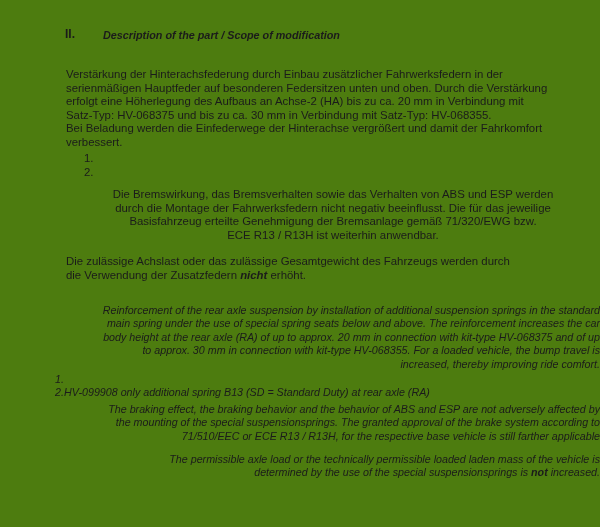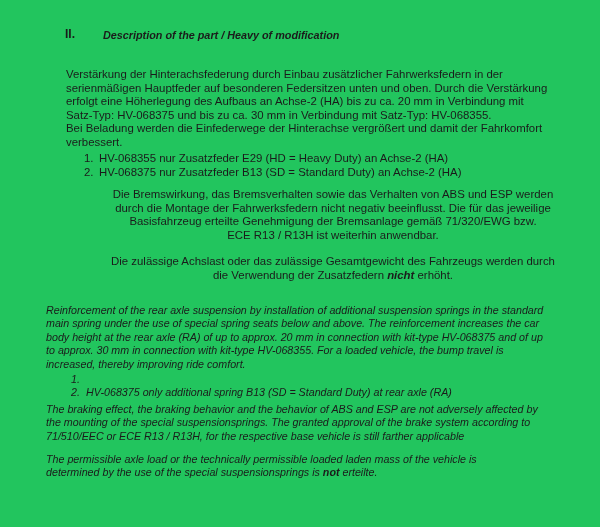--- a/index.html
+++ b/index.html
@@ -4,21 +4,21 @@
 <style>
   html, body {
     margin: 0;
     padding: 0;
     background: #ffffff;
   }
   .page {
     position: relative;
     width: 600px;
     height: 527px;
-    background: #22c55e;
+    background: #4d7c0f;
     overflow: hidden;
     font-family: "Liberation Sans", "DejaVu Sans", sans-serif;
     color: #1b1b1b;
   }
   
   .heading-row {
     display: flex;
     padding: 27px 0 0 65px;
   }
   .heading-num {
@@ -50,62 +50,61 @@
   }
   .pre {
     white-space: pre;
     margin: 0;
   }
   .p-de-1 { margin-top: 26px; }
   .list-de { margin-top: 3px; margin-left: 18px; }
   .list-row { display: flex; }
   .list-num { flex: none; width: 15px; }
   .p-de-2 { margin-top: 9px; text-align: center; }
-  .p-de-3 { margin-top: 13px; text-align: center; }
+  .p-de-3 { margin-top: 13px; }
   
   .en-block {
-    margin-left: 46px;
+    margin-left: 24px;
     font-size: 10.7px;
     line-height: 13.4px;
     font-style: italic;
+    text-align: right;
   }
   .p-en-1 { margin-top: 22px; }
   .list-en { margin-top: 2px; margin-left: 25px; }
   .p-en-2 { margin-top: 3px; }
   .p-en-3 { margin-top: 10px; }
   b { font-weight: bold; font-style: italic; }
 </style>
 </head>
 <body>
 
 <div class="page">
 
   <div class="heading-row">
     <div class="heading-num">II.</div>
     <div>
-      <div class="heading-en">Description of the part / Heavy of modification</div>
+      <div class="heading-en">Description of the part / Scope of modification</div>
     </div>
   </div>
 
   <div class="de-block">
     <p class="pre p-de-1">Verstärkung der Hinterachsfederung durch Einbau zusätzlicher Fahrwerksfedern in der
 serienmäßigen Hauptfeder auf besonderen Federsitzen unten und oben. Durch die Verstärkung
 erfolgt eine Höherlegung des Aufbaus an Achse-2 (HA) bis zu ca. 20 mm in Verbindung mit
 Satz-Typ: HV-068375 und bis zu ca. 30 mm in Verbindung mit Satz-Typ: HV-068355.
 Bei Beladung werden die Einfederwege der Hinterachse vergrößert und damit der Fahrkomfort
 verbessert.</p>
 
     <div class="list-de">
       <div class="list-row">
         <span class="list-num">1.</span>
-        <span>HV-068355 nur Zusatzfeder E29 (HD = Heavy Duty) an Achse-2 (HA)</span>
       </div>
       <div class="list-row">
         <span class="list-num">2.</span>
-        <span>HV-068375 nur Zusatzfeder B13 (SD = Standard Duty) an Achse-2 (HA)</span>
       </div>
     </div>
 
     <p class="pre p-de-2">Die Bremswirkung, das Bremsverhalten sowie das Verhalten von ABS und ESP werden
 durch die Montage der Fahrwerksfedern nicht negativ beeinflusst. Die für das jeweilige
 Basisfahrzeug erteilte Genehmigung der Bremsanlage gemäß 71/320/EWG bzw.
 ECE R13 / R13H ist weiterhin anwendbar.</p>
 
     <p class="pre p-de-3"><span>Die zulässige Achslast oder das zulässige Gesamtgewicht des Fahrzeugs werden durch
 die Verwendung der Zusatzfedern </span><b>nicht</b><span> erhöht.</span></p>
@@ -117,25 +116,25 @@
 body height at the rear axle (RA) of up to approx. 20 mm in connection with kit-type HV-068375 and of up
 to approx. 30 mm in connection with kit-type HV-068355. For a loaded vehicle, the bump travel is
 increased, thereby improving ride comfort.</p>
 
     <div class="list-en">
       <div class="list-row">
         <span class="list-num">1.</span>
       </div>
       <div class="list-row">
         <span class="list-num">2.</span>
-        <span>HV-068375 only additional spring B13 (SD = Standard Duty) at rear axle (RA)</span>
+        <span>HV-099908 only additional spring B13 (SD = Standard Duty) at rear axle (RA)</span>
       </div>
     </div>
 
     <p class="pre p-en-2">The braking effect, the braking behavior and the behavior of ABS and ESP are not adversely affected by
 the mounting of the special suspensionsprings. The granted approval of the brake system according to
 71/510/EEC or ECE R13 / R13H, for the respective base vehicle is still farther applicable</p>
 
     <p class="pre p-en-3"><span>The permissible axle load or the technically permissible loaded laden mass of the vehicle is
-determined by the use of the special suspensionsprings is </span><b>not</b><span> erteilte.</span></p>
+determined by the use of the special suspensionsprings is </span><b>not</b><span> increased.</span></p>
   </div>
 
 </div>
 
 </body></html>

